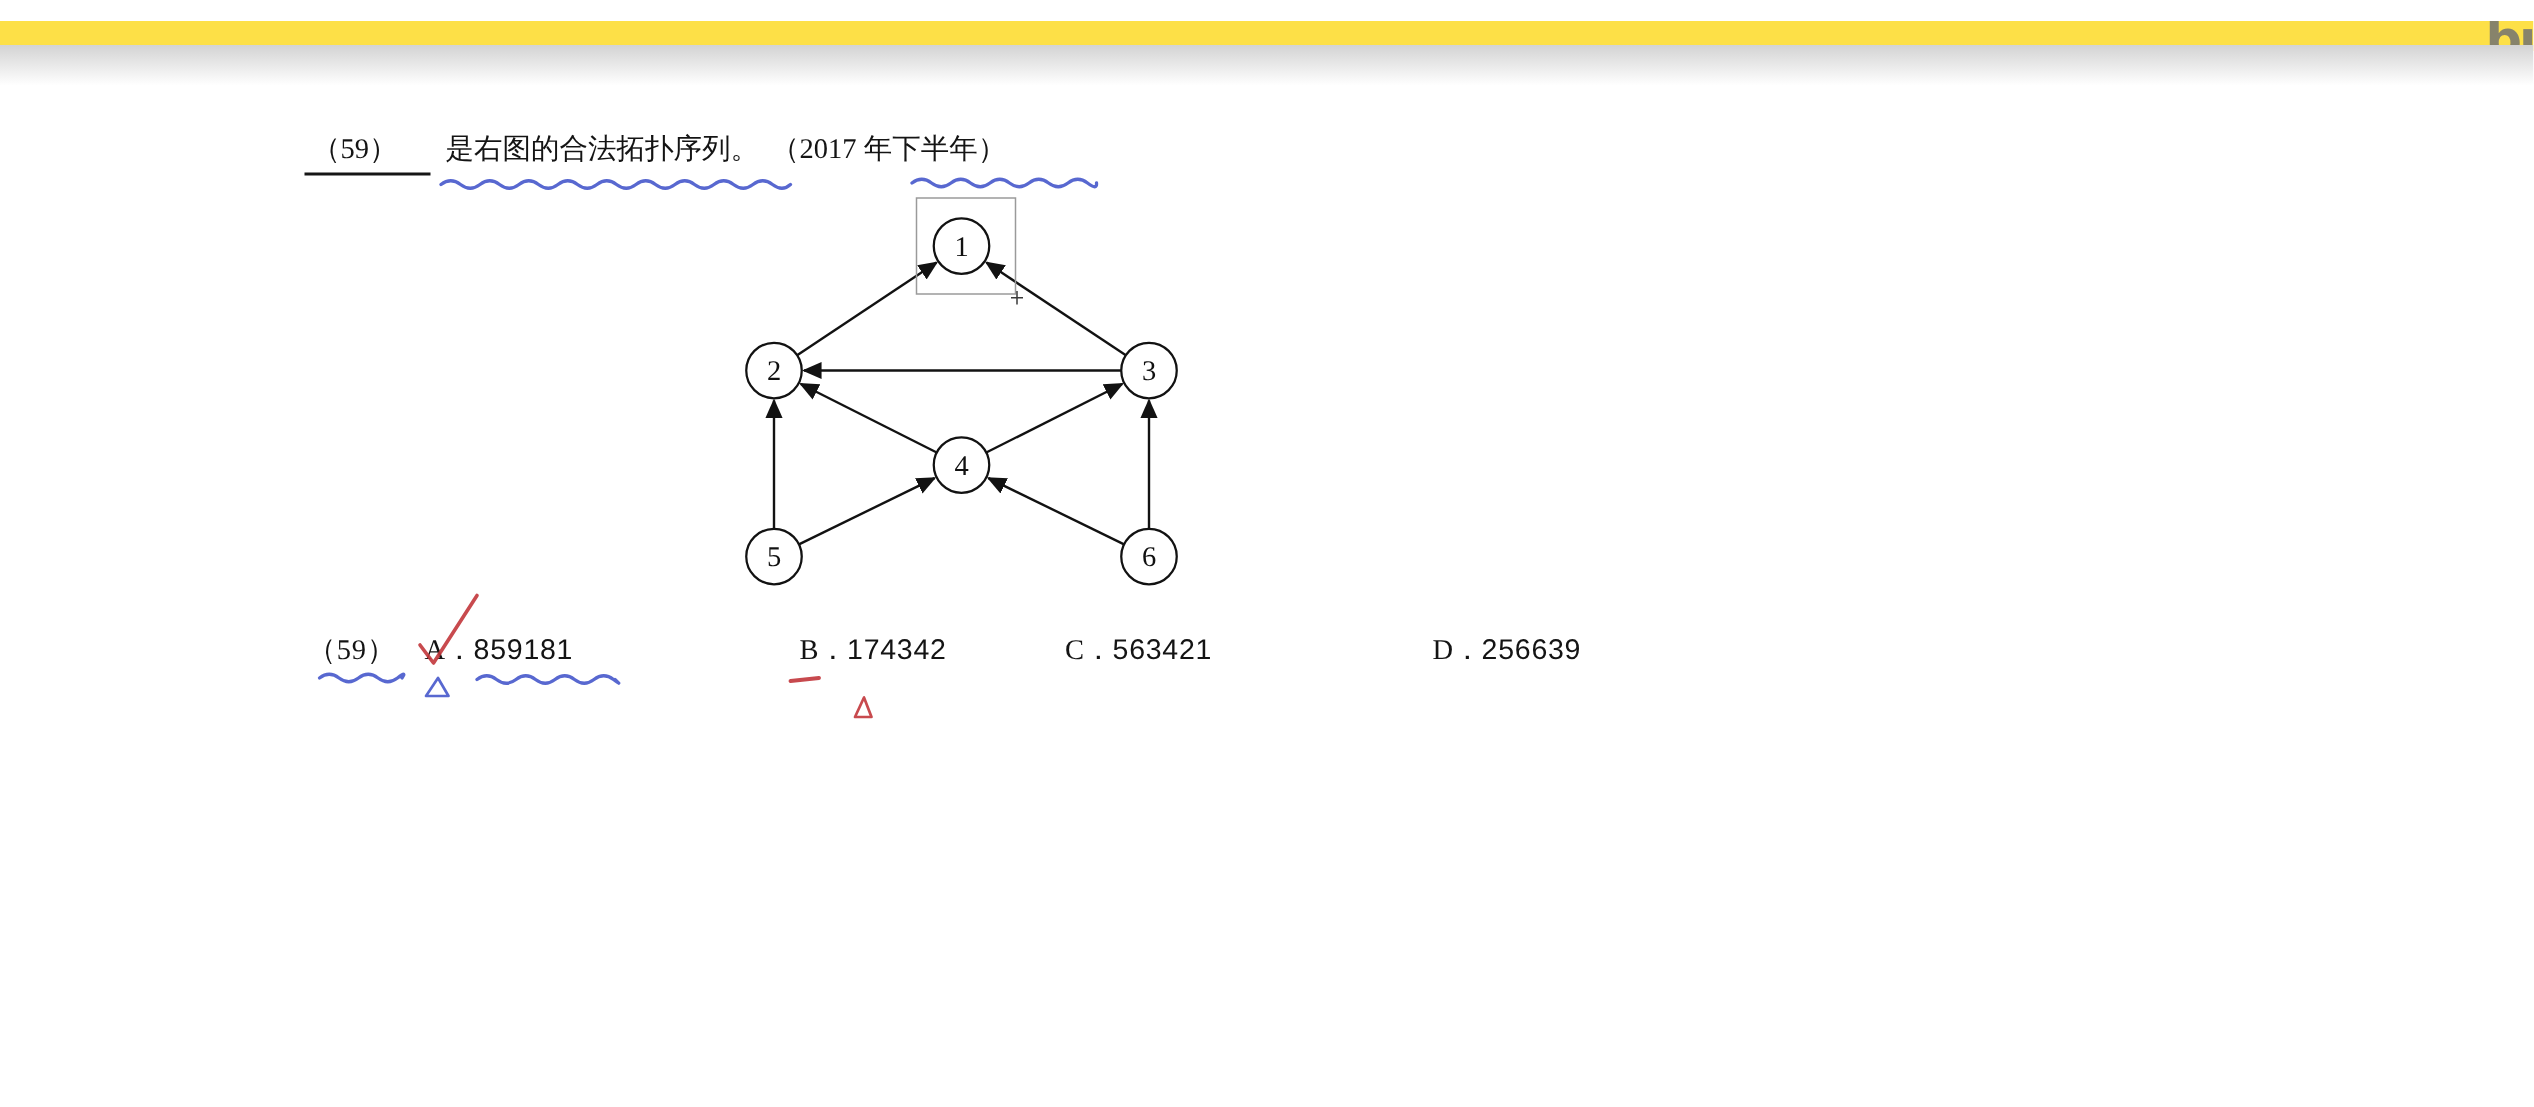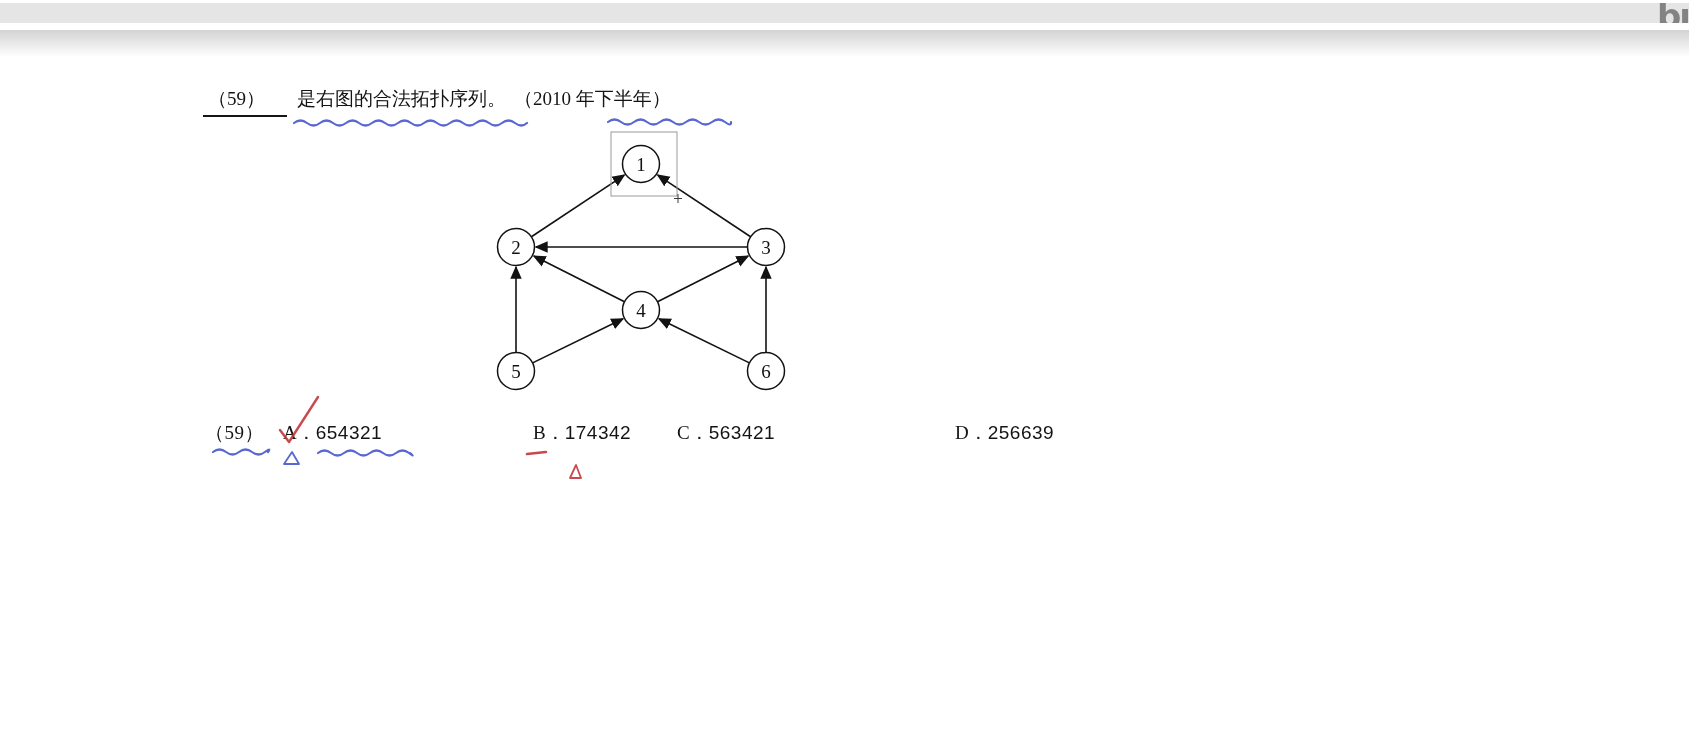--- a/index.html
+++ b/index.html
@@ -1,21 +1,21 @@
 <!DOCTYPE html>
 <html><head>
 <meta charset="utf-8">
 <style>
   *{box-sizing:border-box}
   html,body{margin:0;padding:0}
   body{
     width:1689px;height:738px;position:relative;overflow:hidden;
     background:#ffffff;font-family:"Liberation Sans",sans-serif;color:#161616;
   }
-  .topbar{position:absolute;top:3px;left:0;width:100%;height:20px;background:#e5e5e5;overflow:hidden}
+  .topbar{position:absolute;top:14px;left:0;width:100%;height:20px;background:#fde047;overflow:hidden}
   .watermark{position:absolute;right:0px;top:-7px;font-family:"DejaVu Sans",sans-serif;
              font-weight:700;font-size:34px;color:#737373;opacity:.85;letter-spacing:-2px}
   .fade{position:absolute;top:30px;left:0;width:100%;height:27px;background:linear-gradient(#d3d3d3,#ffffff)}
   .page{position:absolute;inset:0}
   .question-line{
     position:absolute;left:203px;top:86px;white-space:nowrap;
     font-family:"Liberation Serif",serif;font-size:19px;color:#141414;
   }
   .qnum{display:inline-block;border-bottom:2px solid #161616;padding:0 22px 3px 5px;margin-right:10px}
   .qsource{margin-left:8px}
@@ -30,28 +30,28 @@
 <body>
 
 <div class="page">
 
   <div class="topbar">
     <span class="watermark">bı</span>
   </div>
   <div class="fade"></div>
 
   <div class="question-line">
-    <span class="qnum">（59）</span><span>是右图的合法拓扑序列。</span><span class="qsource">（2010 年下半年）</span>
+    <span class="qnum">（59）</span><span>是右图的合法拓扑序列。</span><span class="qsource">（2017 年下半年）</span>
   </div>
 
   <div class="options-row">
     <span class="opt serif" style="left:205px">（59）</span>
-    <span class="opt" style="left:283px"><span class="opt-label">A．</span><span class="opt-value">654321</span></span>
+    <span class="opt" style="left:283px"><span class="opt-label">A．</span><span class="opt-value">859181</span></span>
     <span class="opt" style="left:533px"><span class="opt-label">B．</span><span class="opt-value">174342</span></span>
-    <span class="opt" style="left:677px"><span class="opt-label">C．</span><span class="opt-value">563421</span></span>
+    <span class="opt" style="left:710px"><span class="opt-label">C．</span><span class="opt-value">563421</span></span>
     <span class="opt" style="left:955px"><span class="opt-label">D．</span><span class="opt-value">256639</span></span>
   </div>
 
   <svg id="overlay" class="overlay" width="1689" height="738" viewBox="0 0 1689 738">
       <defs>
         <marker id="arw" viewBox="0 0 10 10" refX="9" refY="5" markerWidth="13" markerHeight="13" orient="auto" markerUnits="userSpaceOnUse">
           <path d="M0,0.6 L10,5 L0,9.4 Z" fill="#121212"></path>
         </marker>
       </defs>
       <line x1="531.411872607482" y1="236.76651658863193" x2="624.3385161000194" y2="175.0632253095871" stroke="#121212" stroke-width="1.6" marker-end="url(#arw)"></line>

